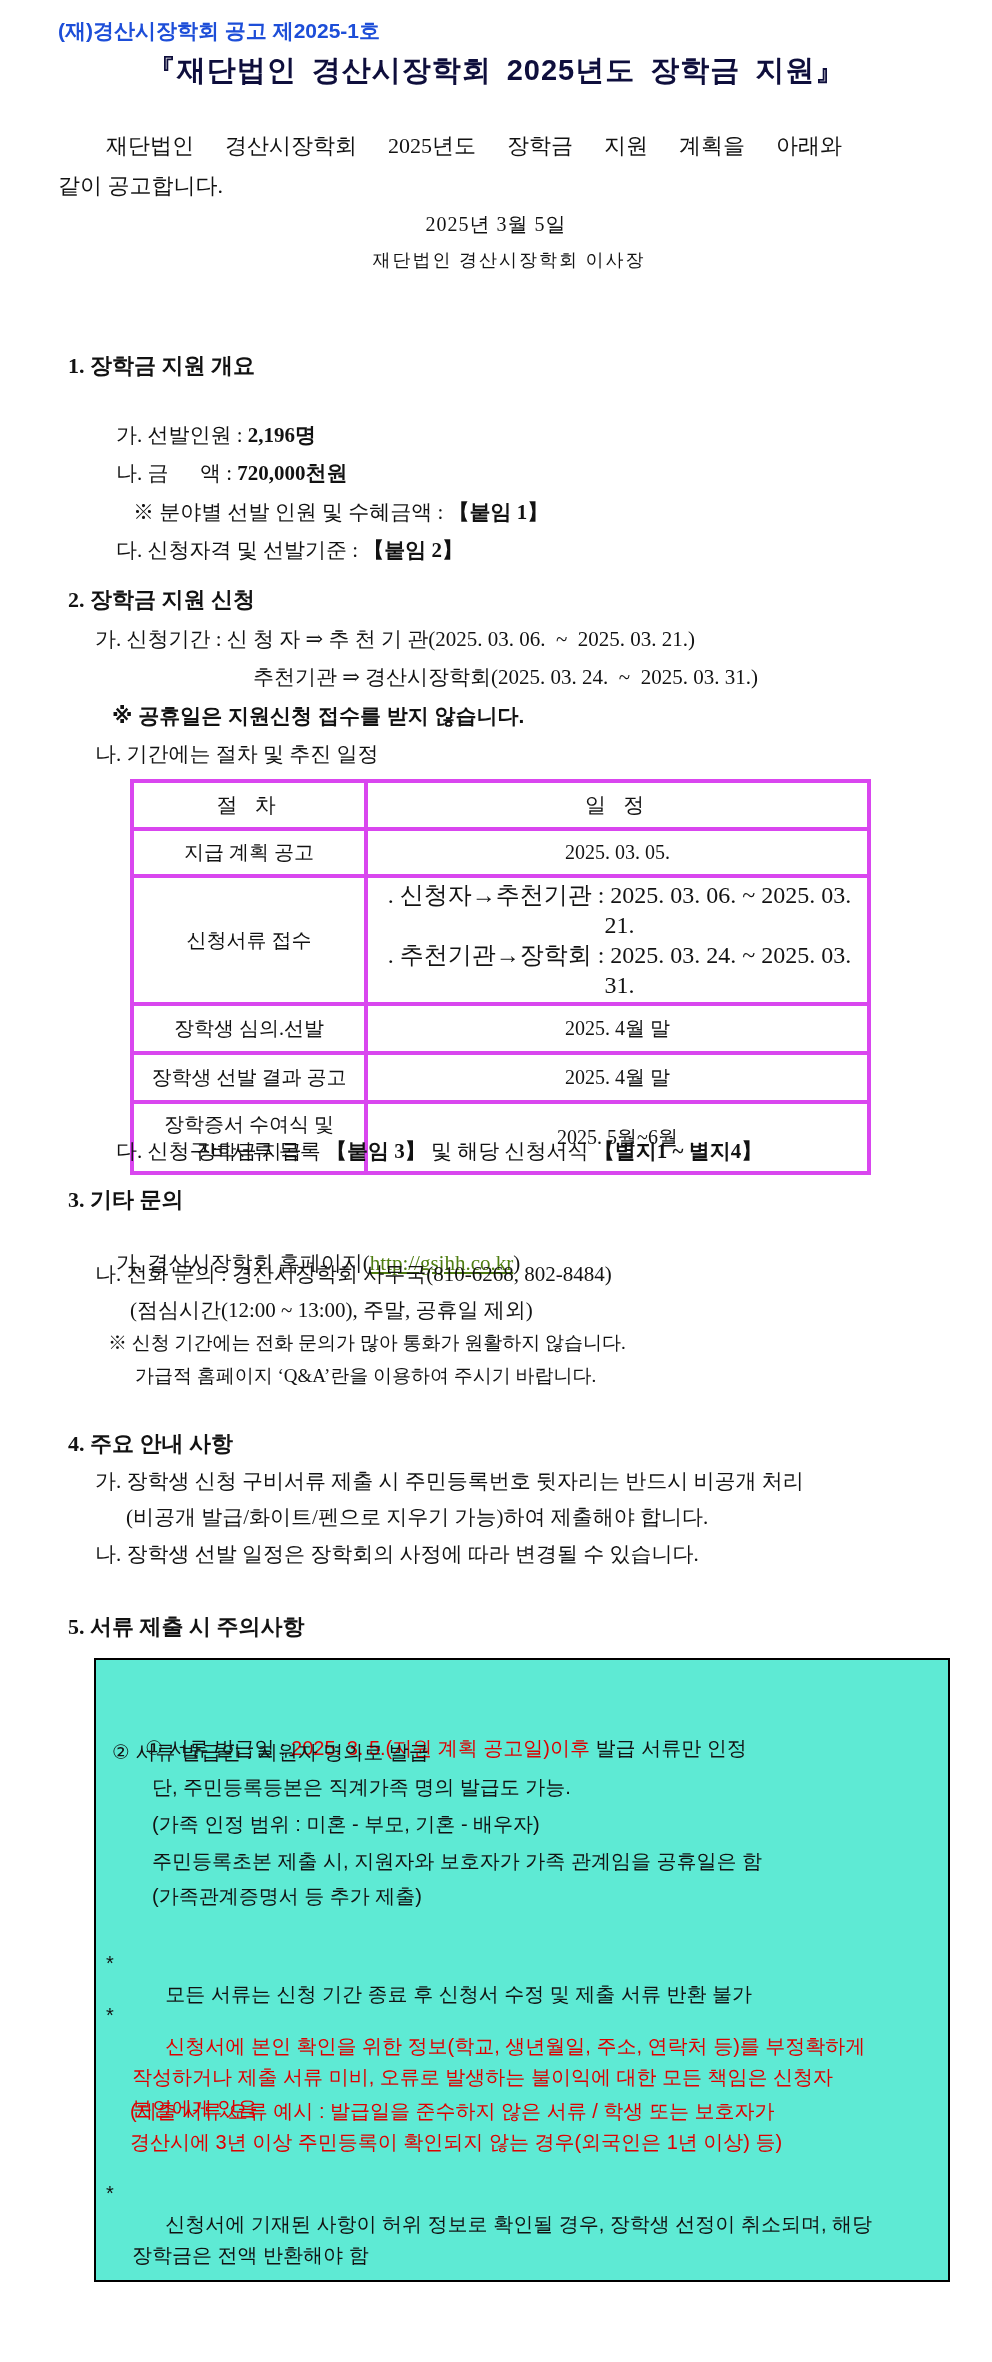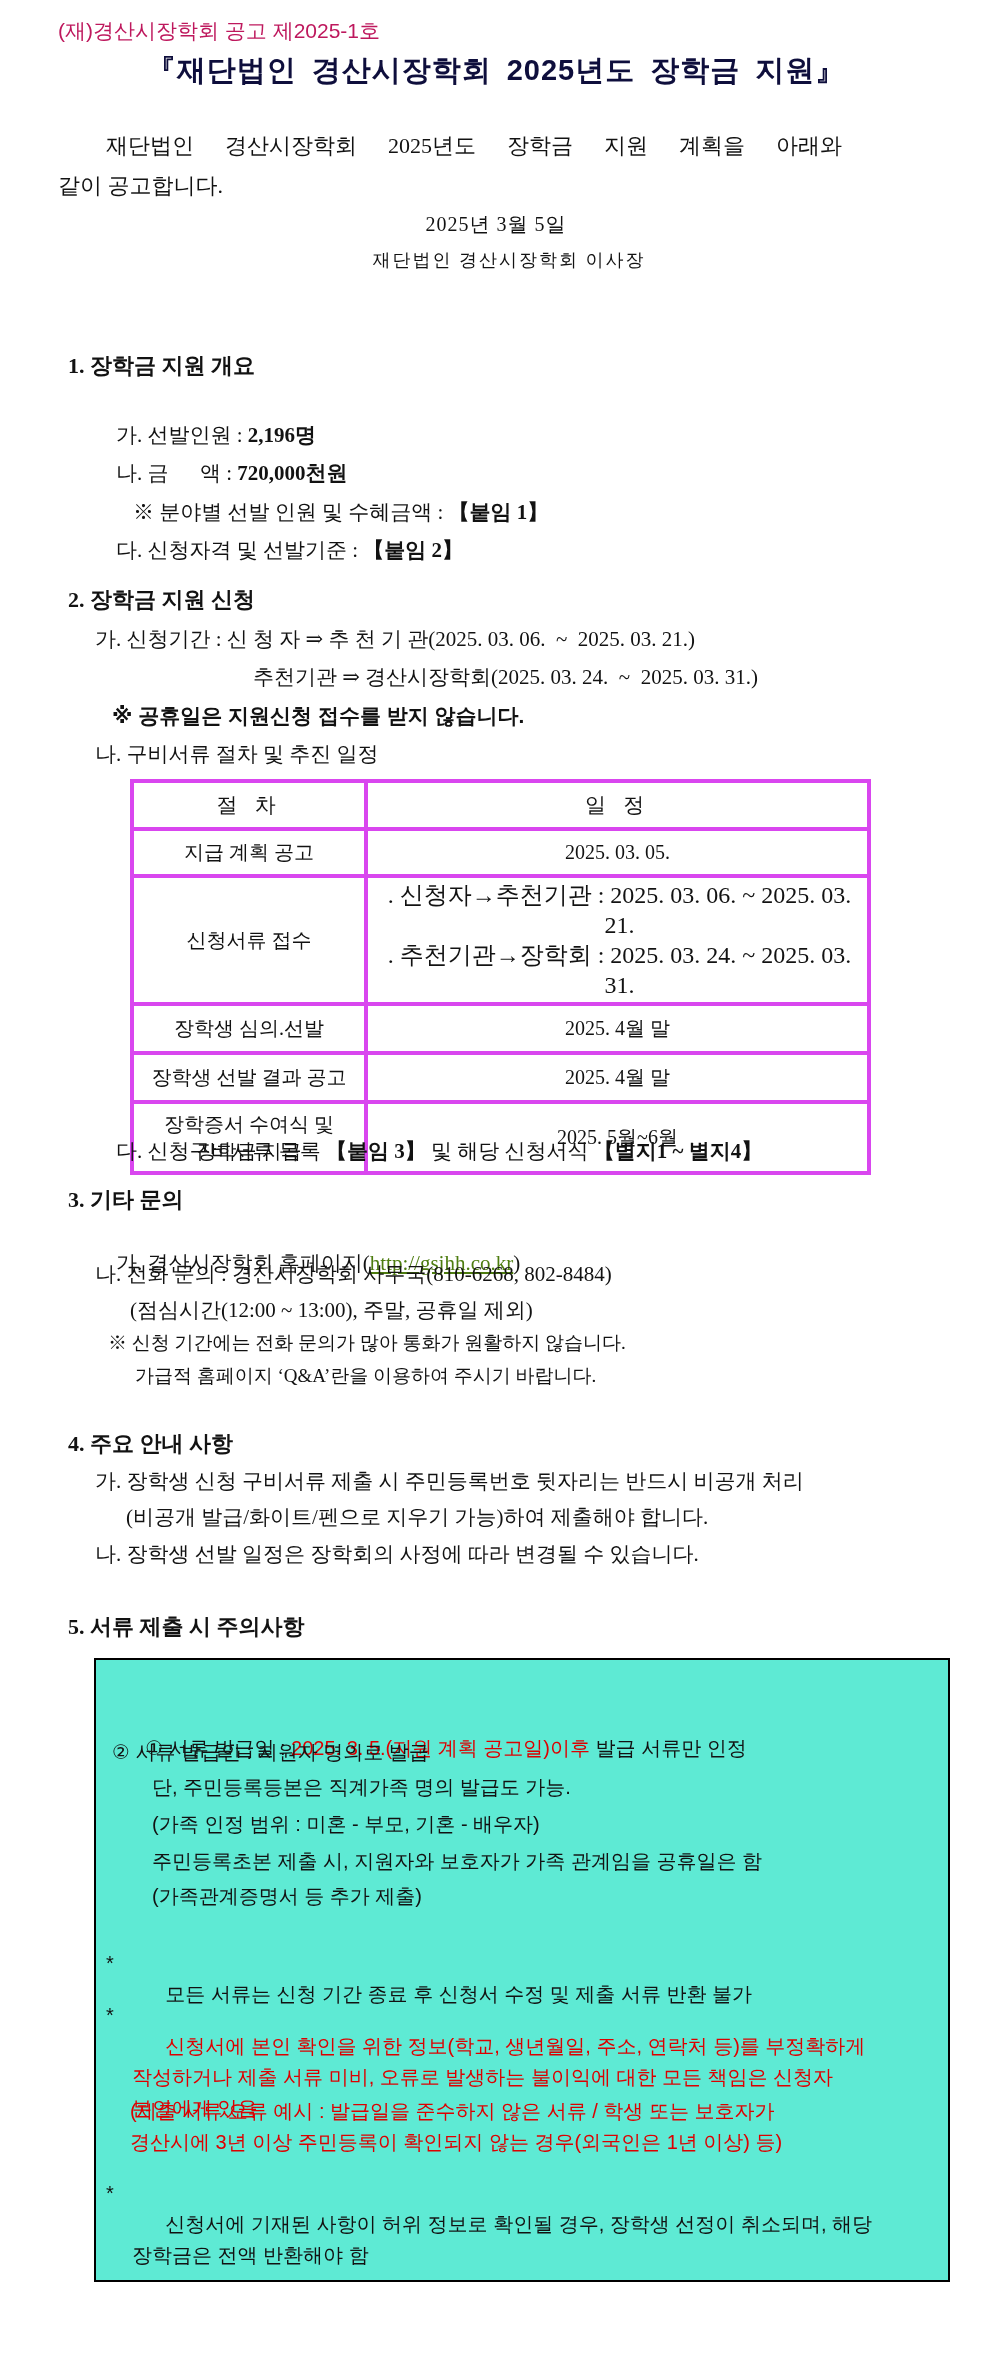--- a/index.html
+++ b/index.html
@@ -8,21 +8,21 @@
     width:992px;height:2362px;
     background:#ffffff;
     font-family:"Liberation Serif","DejaVu Serif",serif;
     color:#121212;
     overflow:hidden;
   }
   .line{position:absolute;white-space:pre-wrap;font-size:21px;line-height:1.25;}
   .gothic{font-family:"Liberation Sans","DejaVu Sans",sans-serif;}
   .b{font-weight:bold;}
   .center{left:0;width:100%;text-align:center;}
-  .notice-no{top:18px;left:58px;font-size:21px;font-weight:normal;color:#be185d;}
+  .notice-no{top:18px;left:58px;font-size:21px;font-weight:bold;color:#1d4ed8;}
   .title{top:52px;font-size:29px;font-weight:bold;color:#0e0e3c;word-spacing:6px;letter-spacing:1px;}
   .intro1{top:132px;left:106px;word-spacing:10px;font-size:22px;}
   .intro2{top:172px;left:58px;font-size:22px;}
   .date{top:212px;font-size:20px;letter-spacing:1px;}
   .issuer{top:249px;font-size:18px;letter-spacing:2px;margin-left:13px;}
   .sec-h{font-size:22px;font-weight:bold;left:68px;}
   .item{left:95px;}
   .note{left:112px;}
   .small{font-size:19px;}
   .red{color:#dd0000;}
@@ -85,21 +85,21 @@
     <span>※ 분야별 선발 인원 및 수혜금액 : </span><span class="b">【붙임 1】</span>
   </div>
   <div class="line item" style="top:511px;">
     <span>다. 신청자격 및 선발기준 : </span><span class="b">【붙임 2】</span>
   </div>
 
   <div class="line sec-h" style="top:586px;">2. 장학금 지원 신청</div>
   <div class="line item" style="top:626px;">가. 신청기간 : 신 청 자 ⇒ 추 천 기 관(2025. 03. 06.  ~  2025. 03. 21.)</div>
   <div class="line" style="top:664px;left:253px;">추천기관 ⇒ 경산시장학회(2025. 03. 24.  ~  2025. 03. 31.)</div>
   <div class="line gothic b note" style="top:703px;font-size:21px;">※ 공휴일은 지원신청 접수를 받지 않습니다.</div>
-  <div class="line item" style="top:741px;">나. 구비서류 절차 및 추진 일정</div>
+  <div class="line item" style="top:741px;">나. 기간에는 절차 및 추진 일정</div>
 
   <table class="sched-table">
     <tbody>
         <tr class="hdr">
       <th class="col-proc">절  차</th>
       <th>일  정</th>
     </tr>
     <tr class="r1">
       <td>지급 계획 공고</td>
       <td>2025. 03. 05.</td>

